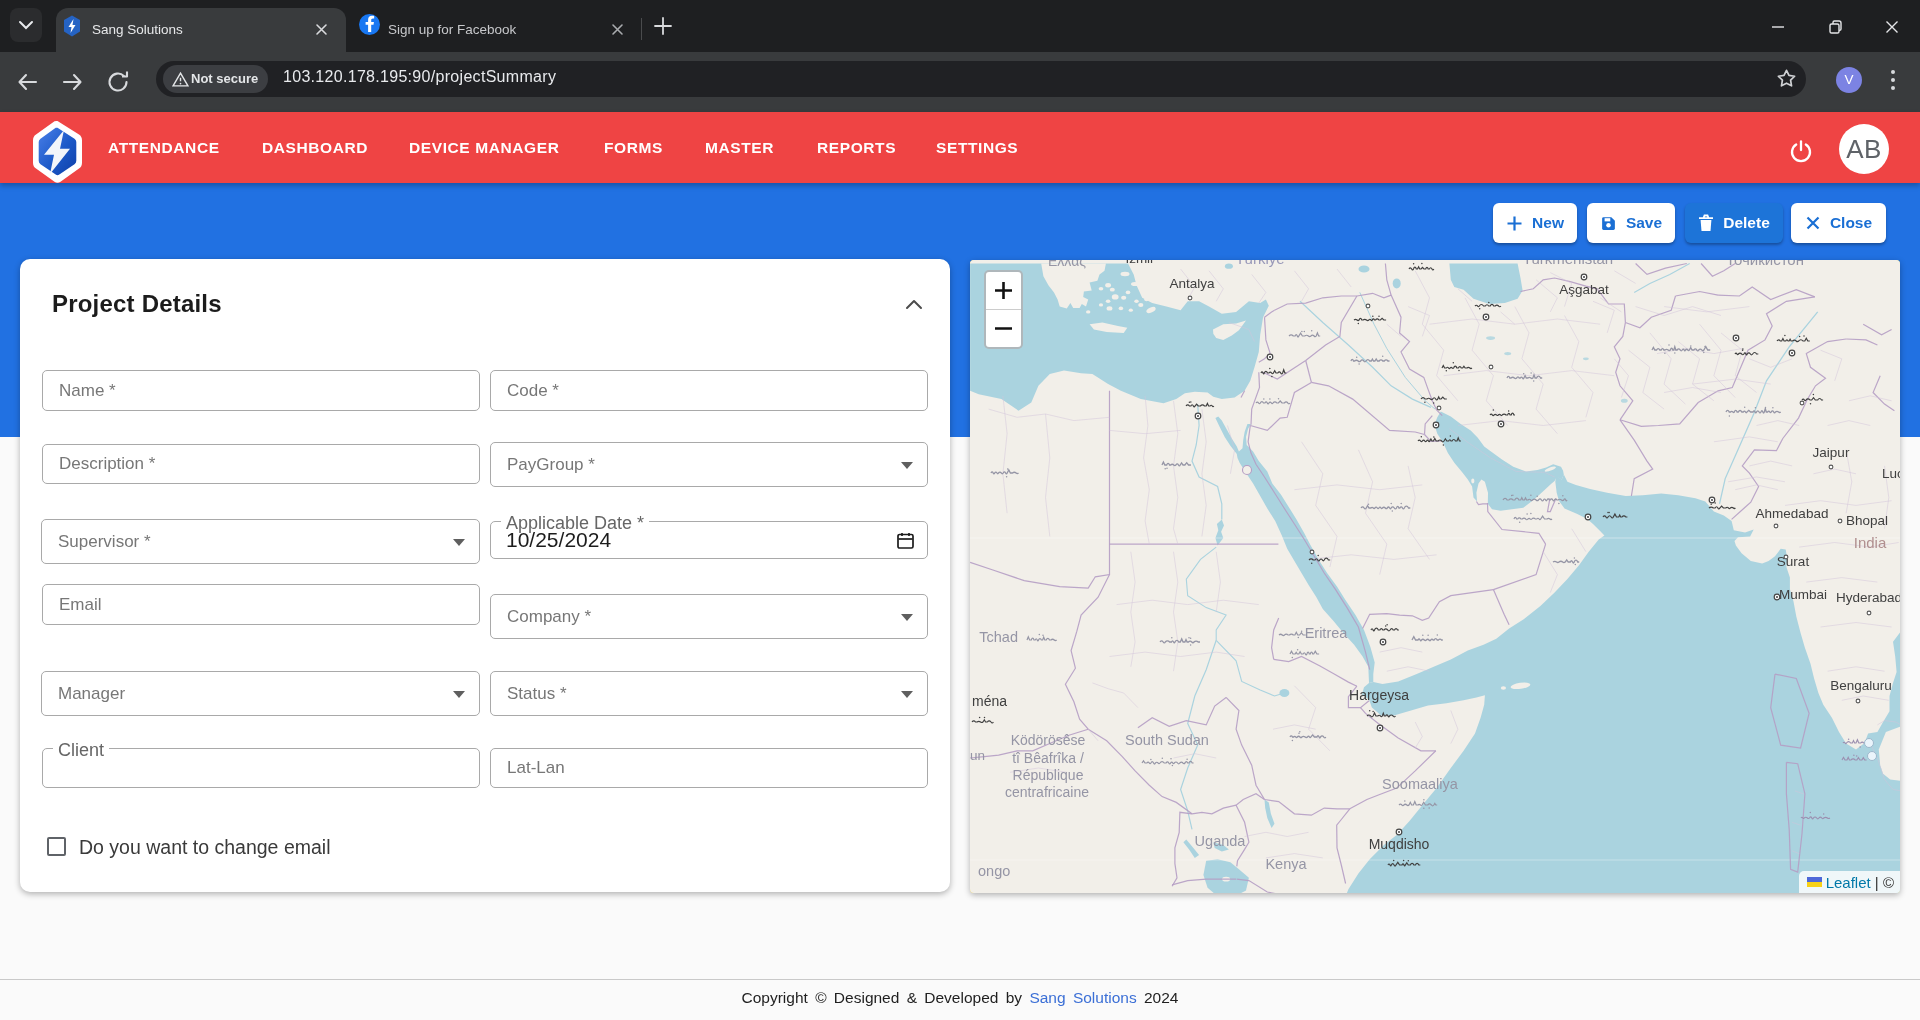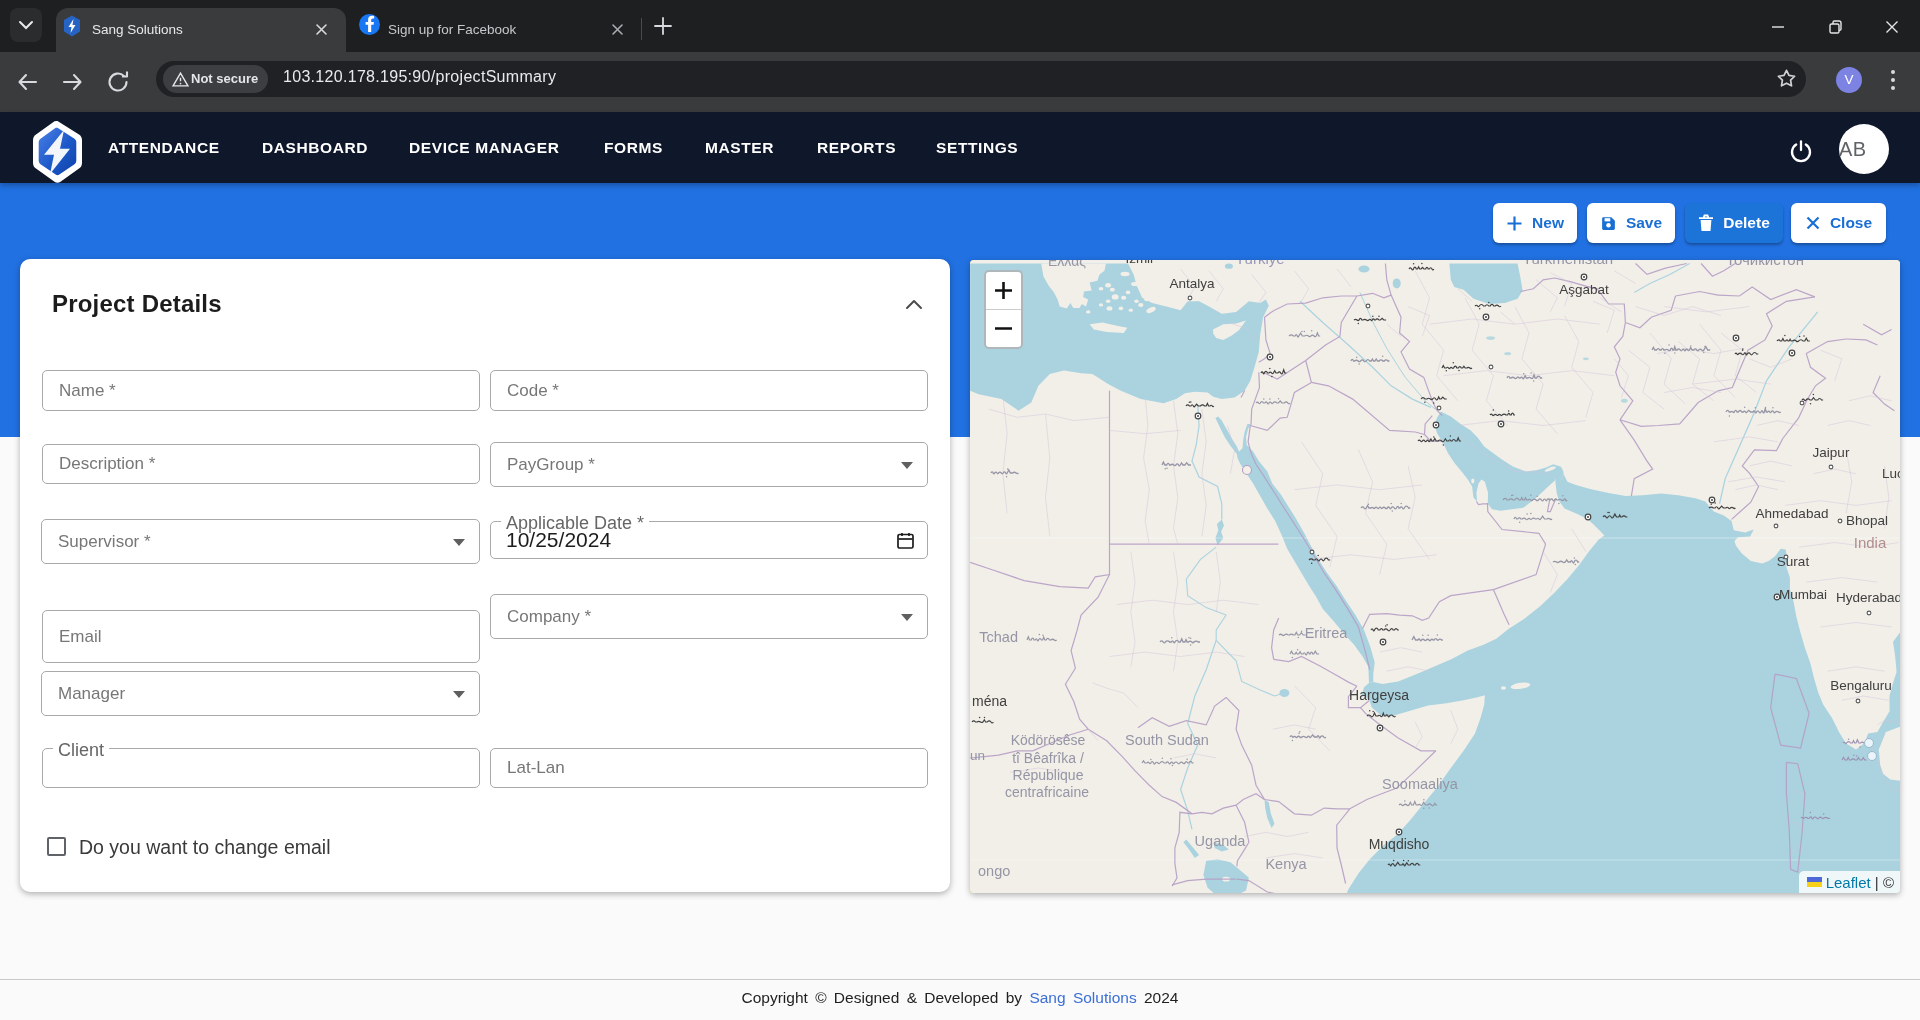--- a/index.html
+++ b/index.html
@@ -20,21 +20,21 @@
 .newtab { position:absolute; left:652px; top:15px; }
 .winctl { position:absolute; top:17px; }
 
 .toolbar { position:absolute; left:0; top:52px; width:1920px; height:60px; background:#393b3d; }
 .navbtn { position:absolute; top:14px; }
 .omni { position:absolute; left:156px; top:9px; width:1650px; height:36px; background:#202124; border-radius:18px; }
 .chip { position:absolute; left:7px; top:4px; height:28px; background:#3c3e42; border-radius:15px; padding:0 10px 0 28px; color:#e4e6e8; font-size:13px; font-weight:bold; line-height:28px; }
 .chip svg { position:absolute; left:9px; top:6px; }
 .url { position:absolute; left:127px; top:7px; font-size:16px; color:#e8eaed; letter-spacing:0.3px; }
 
-.navbar { position:absolute; left:0; top:112px; width:1920px; height:71px; background:#0f172a; box-shadow:0 3px 5px rgba(0,0,0,0.25); z-index:5; }
+.navbar { position:absolute; left:0; top:112px; width:1920px; height:71px; background:#ef4444; box-shadow:0 3px 5px rgba(0,0,0,0.25); z-index:5; }
 .menu { position:absolute; top:0; height:71px; line-height:71px; color:#fff; font-size:15.5px; font-weight:bold; letter-spacing:0.6px; }
 .banner { position:absolute; left:0; top:183px; width:1920px; height:254px; background:#2171e2; }
 .abtn { position:absolute; top:203px; height:40px; border-radius:6px; background:#fff; box-shadow:0 2px 3px rgba(0,0,0,0.3); color:#1a6fd4; font-size:15.5px; font-weight:bold; display:flex; align-items:center; justify-content:center; gap:9px; z-index:6; }
 .abtn.sel { background:#1d74d8; color:#fff; }
 
 .card { position:absolute; left:20px; top:259px; width:930px; height:633px; background:#fff; border-radius:10px; box-shadow:0 2px 6px rgba(0,0,0,0.3); z-index:4; }
 .card h1 { position:absolute; left:32px; top:31px; font-size:24px; font-weight:bold; color:#1c1c1c; letter-spacing:0.2px; }
 .fld { position:absolute; border:1px solid #a9a9a9; border-radius:5px; background:#fff; z-index:6; }
 .fld .lab { position:absolute; left:16px; top:50%; transform:translateY(-50%); font-size:17px; color:#777; }
 .fld .arrow { position:absolute; right:14px; top:50%; margin-top:-3px; width:0; height:0; border-left:6.5px solid transparent; border-right:6.5px solid transparent; border-top:7px solid #5f5f5f; }
@@ -148,21 +148,21 @@
   <div class="menu" style="left:262px">DASHBOARD</div>
   <div class="menu" style="left:409px">DEVICE MANAGER</div>
   <div class="menu" style="left:604px">FORMS</div>
   <div class="menu" style="left:705px">MASTER</div>
   <div class="menu" style="left:817px">REPORTS</div>
   <div class="menu" style="left:936px">SETTINGS</div>
   <svg style="position:absolute;left:1789px;top:27px" width="24" height="24" viewBox="0 0 24 24">
     <path d="M7.2 5.5 a9 9 0 1 0 9.6 0" fill="none" stroke="#fff" stroke-width="2.3" stroke-linecap="round"></path>
     <path d="M12 2.5 L12 11" stroke="#fff" stroke-width="2.3" stroke-linecap="round"></path>
   </svg>
-  <div style="position:absolute; left:1839px; top:12px; width:50px; height:50px; border-radius:50%; background:#fff; color:#5f6368; font-size:20px; line-height:50px; letter-spacing:0.5px;">AB</div>
+  <div style="position:absolute; left:1839px; top:12px; width:50px; height:50px; border-radius:50%; background:#fff; color:#5f6368; font-size:26px; text-align:center; line-height:50px; letter-spacing:0.5px;">AB</div>
 </div>
 
 <div class="abtn" style="left:1493px; width:84px;"><svg width="17" height="17" viewBox="0 0 17 17">
         <path d="M8.5 1.5 L8.5 15.5 M1.5 8.5 L15.5 8.5" stroke="#1a6fd4" stroke-width="2.2"></path>
       </svg>New</div>
 <div class="abtn" style="left:1587px; width:88px;"><svg width="17" height="17" viewBox="0 0 24 24">
         <path d="M3 5 a2 2 0 0 1 2 -2 H16 L21 8 V19 a2 2 0 0 1 -2 2 H5 a2 2 0 0 1 -2 -2 Z" fill="#1a6fd4"></path>
         <circle cx="12" cy="14.5" r="3.2" fill="#fff"></circle>
         <rect x="6.5" y="4.5" width="8" height="4.5" fill="#fff"></rect>
       </svg>Save</div>
@@ -200,29 +200,33 @@
     </div>
 <div class="fld" style="left:490px; top:521px; width:438px; height:38px;">
   <div class="notch" style="left:10px; top:-9px;">Applicable Date *</div>
   <div class="val">10/25/2024</div>
   <svg style="position:absolute; right:13px; top:10px;" width="17" height="17" viewBox="0 0 17 17">
         <rect x="1" y="2.5" width="15" height="13.5" rx="1.6" fill="none" stroke="#1c1c1c" stroke-width="1.7"></rect>
         <path d="M1.5 7 H15.5" stroke="#1c1c1c" stroke-width="1.7"></path>
         <path d="M5 1 V4 M12 1 V4" stroke="#1c1c1c" stroke-width="1.7"></path>
       </svg>
 </div>
-<div class="fld" style="left:42px; top:610px; width:438px; height:53px;text-decoration:underline;">
+<div class="fld" style="left:42px; top:584px; width:438px; height:41px;text-decoration:underline;">
       <div class="lab">Email</div>
     </div>
 <div class="fld" style="left:490px; top:594px; width:438px; height:45px;">
       <div class="lab">Company *</div>
       <div class="arrow"></div>
     </div>
 <div class="fld" style="left:41px; top:671px; width:439px; height:45px;">
       <div class="lab">Manager</div>
+      <div class="arrow"></div>
+    </div>
+<div class="fld" style="left:490px; top:671px; width:438px; height:45px;">
+      <div class="lab">Status *</div>
       <div class="arrow"></div>
     </div>
 <div class="fld" style="left:42px; top:748px; width:438px; height:40px;">
       <div class="notch" style="left:10px; top:-9px;">Client</div>
     </div>
 <div class="fld" style="left:490px; top:748px; width:438px; height:40px;">
       <div class="lab">Lat-Lan</div>
     </div>
 <div class="cbx"></div>
 <div class="cbxlab">Do you want to change email</div>

